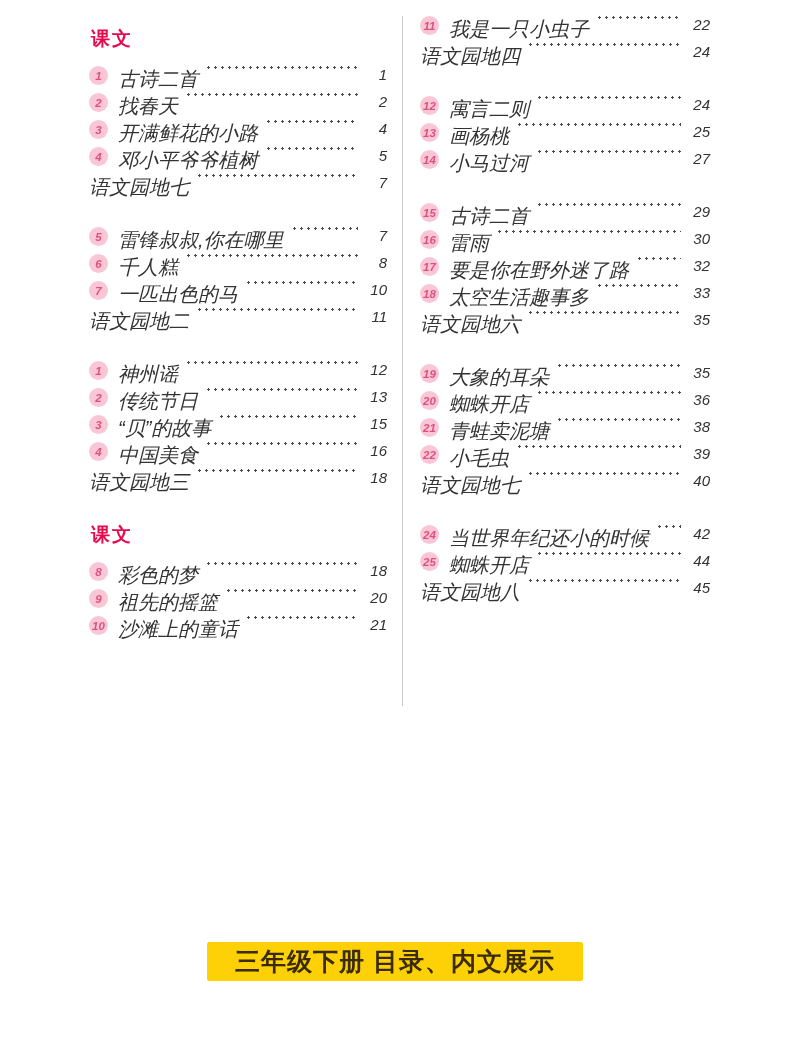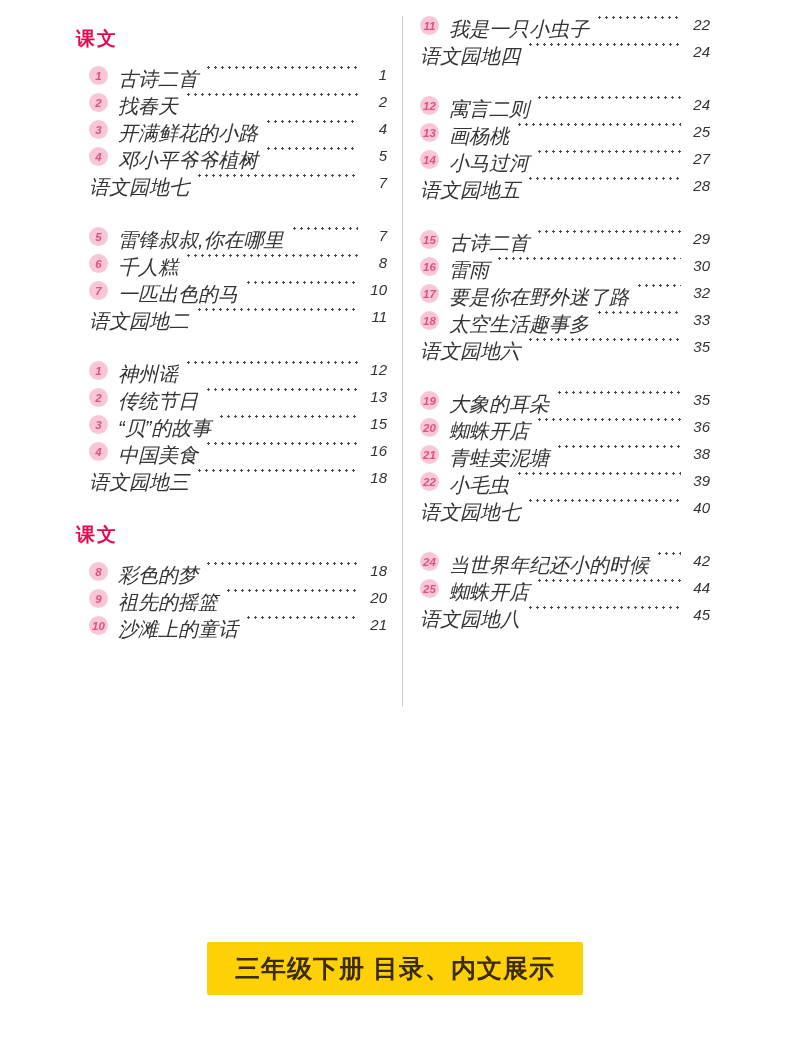--- a/index.html
+++ b/index.html
@@ -29,21 +29,21 @@
     height: 690px;
     background: var(--divider-color, #cccccc);
     margin-left: 15px;
     flex: none;
   }
   .group + .group { margin-top: 26px; }
   .section-header {
     color: var(--header-color, #e50a4e);
     font-size: 19px;
     font-weight: bold;
-    margin: 12px 0 14px 1px;
+    margin: 12px 0 14px 16px;
     letter-spacing: 2px;
   }
   .group:first-child .section-header { margin-top: 10px; }
   .entry {
     display: flex;
     align-items: flex-start;
     height: 27px;
     padding-left: 14px;
     font-style: italic;
   }
@@ -84,21 +84,21 @@
   }
   .banner {
     position: absolute;
     top: 942px;
     left: 50%;
     transform: translateX(-50%);
     background: var(--banner-bg, #fdd106);
     color: var(--banner-text, #3a2b05);
     font-size: 25px;
     font-weight: bold;
-    padding: 10px 28px;
+    padding: 3px 28px;
     white-space: nowrap;
     letter-spacing: 1px;
     border-radius: 2px;
   }
 </style>
 </head>
 <body>
 
 <div class="page">
   <div class="columns">
@@ -239,25 +239,20 @@
             <span class="badge">13</span>
             <span class="title">画杨桃</span>
             <span class="leader"></span>
             <span class="pagenum">25</span>
           </div>
           <div class="entry">
             <span class="badge">14</span>
             <span class="title">小马过河</span>
             <span class="leader"></span>
             <span class="pagenum">27</span>
-          </div>
-          <div class="entry no-badge">
-            <span class="title">语文园地五</span>
-            <span class="leader"></span>
-            <span class="pagenum">28</span>
           </div>
         </div>
         <div class="group">
           <div class="entry">
             <span class="badge">15</span>
             <span class="title">古诗二首</span>
             <span class="leader"></span>
             <span class="pagenum">29</span>
           </div>
           <div class="entry">

